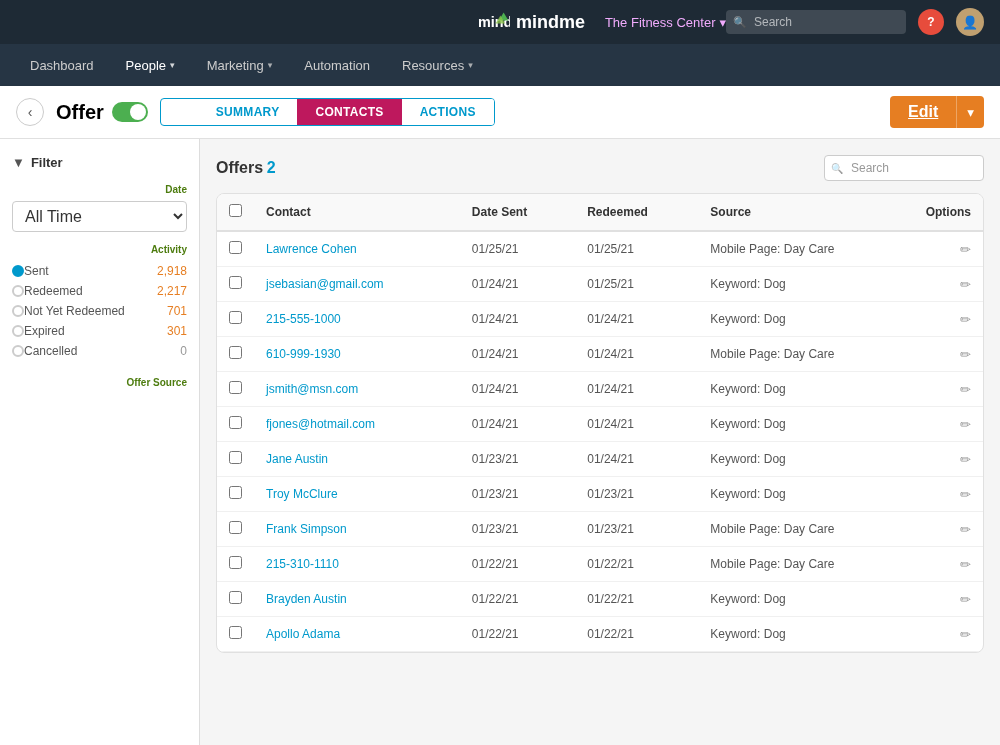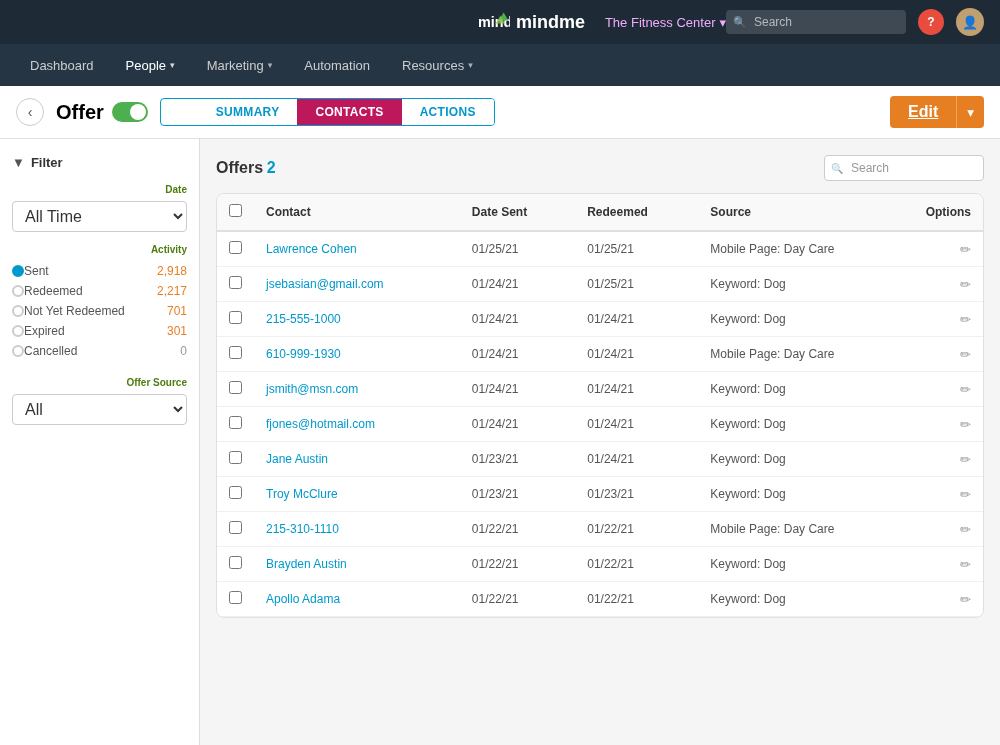--- a/index.html
+++ b/index.html
@@ -245,25 +245,20 @@
           <label class="activity-radio">
             <div class="radio-dot"></div>
             <span>Cancelled</span>
           </label>
           <span class="activity-count count-zero">0</span>
         </div>
       </div>
 
       <div class="offer-source-section">
         <div class="section-label">Offer Source</div>
-        <select class="select-box">
-          <option>All</option>
-          <option>Keyword</option>
-          <option>Mobile Page</option>
-        </select>
       </div>
     </div>
 
     <div class="main-content">
       <div class="offers-header">
         <div>
           <span style="font-size:16px;font-weight:600;color:#333;">Offers</span>
           <span style="color:#0099cc;font-size:16px;font-weight:600;">2</span>
         </div>
         <div class="search-table-wrap">
@@ -396,20 +391,34 @@
     <td>Keyword: Dog</td>
     <td class="options-col">
       <span class="edit-icon">✏</span>
     </td>
   </tr>
               <tr>
     <td class="check-col">
       <input type="checkbox" class="row-cb" style="">
     </td>
     <td>
+      <a class="contact-link">Frank Simpson</a>
+    </td>
+    <td>01/23/21</td>
+    <td>01/23/21</td>
+    <td>Mobile Page: Day Care</td>
+    <td class="options-col">
+      <span class="edit-icon">✏</span>
+    </td>
+  </tr>
+              <tr>
+    <td class="check-col">
+      <input type="checkbox" class="row-cb" style="">
+    </td>
+    <td>
       <a class="contact-link">215-310-1110</a>
     </td>
     <td>01/22/21</td>
     <td>01/22/21</td>
     <td>Mobile Page: Day Care</td>
     <td class="options-col">
       <span class="edit-icon">✏</span>
     </td>
   </tr>
               <tr>

